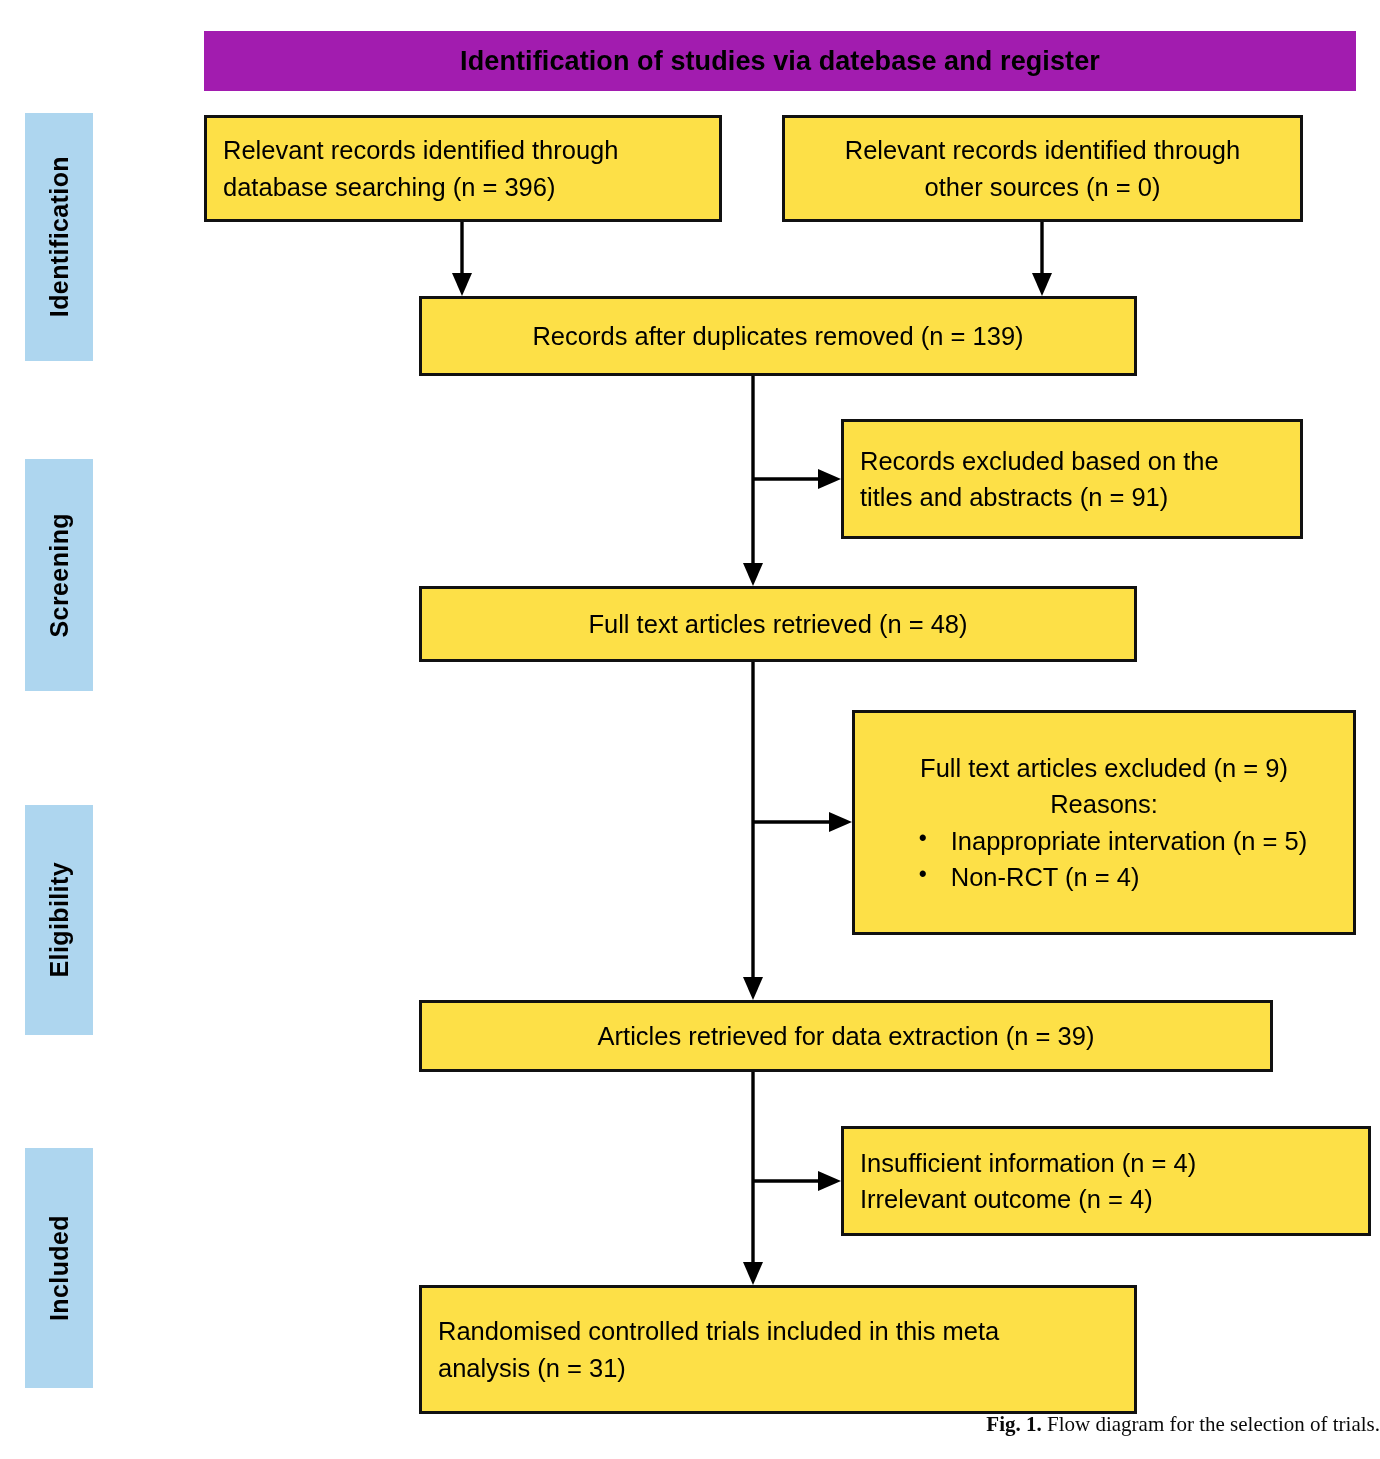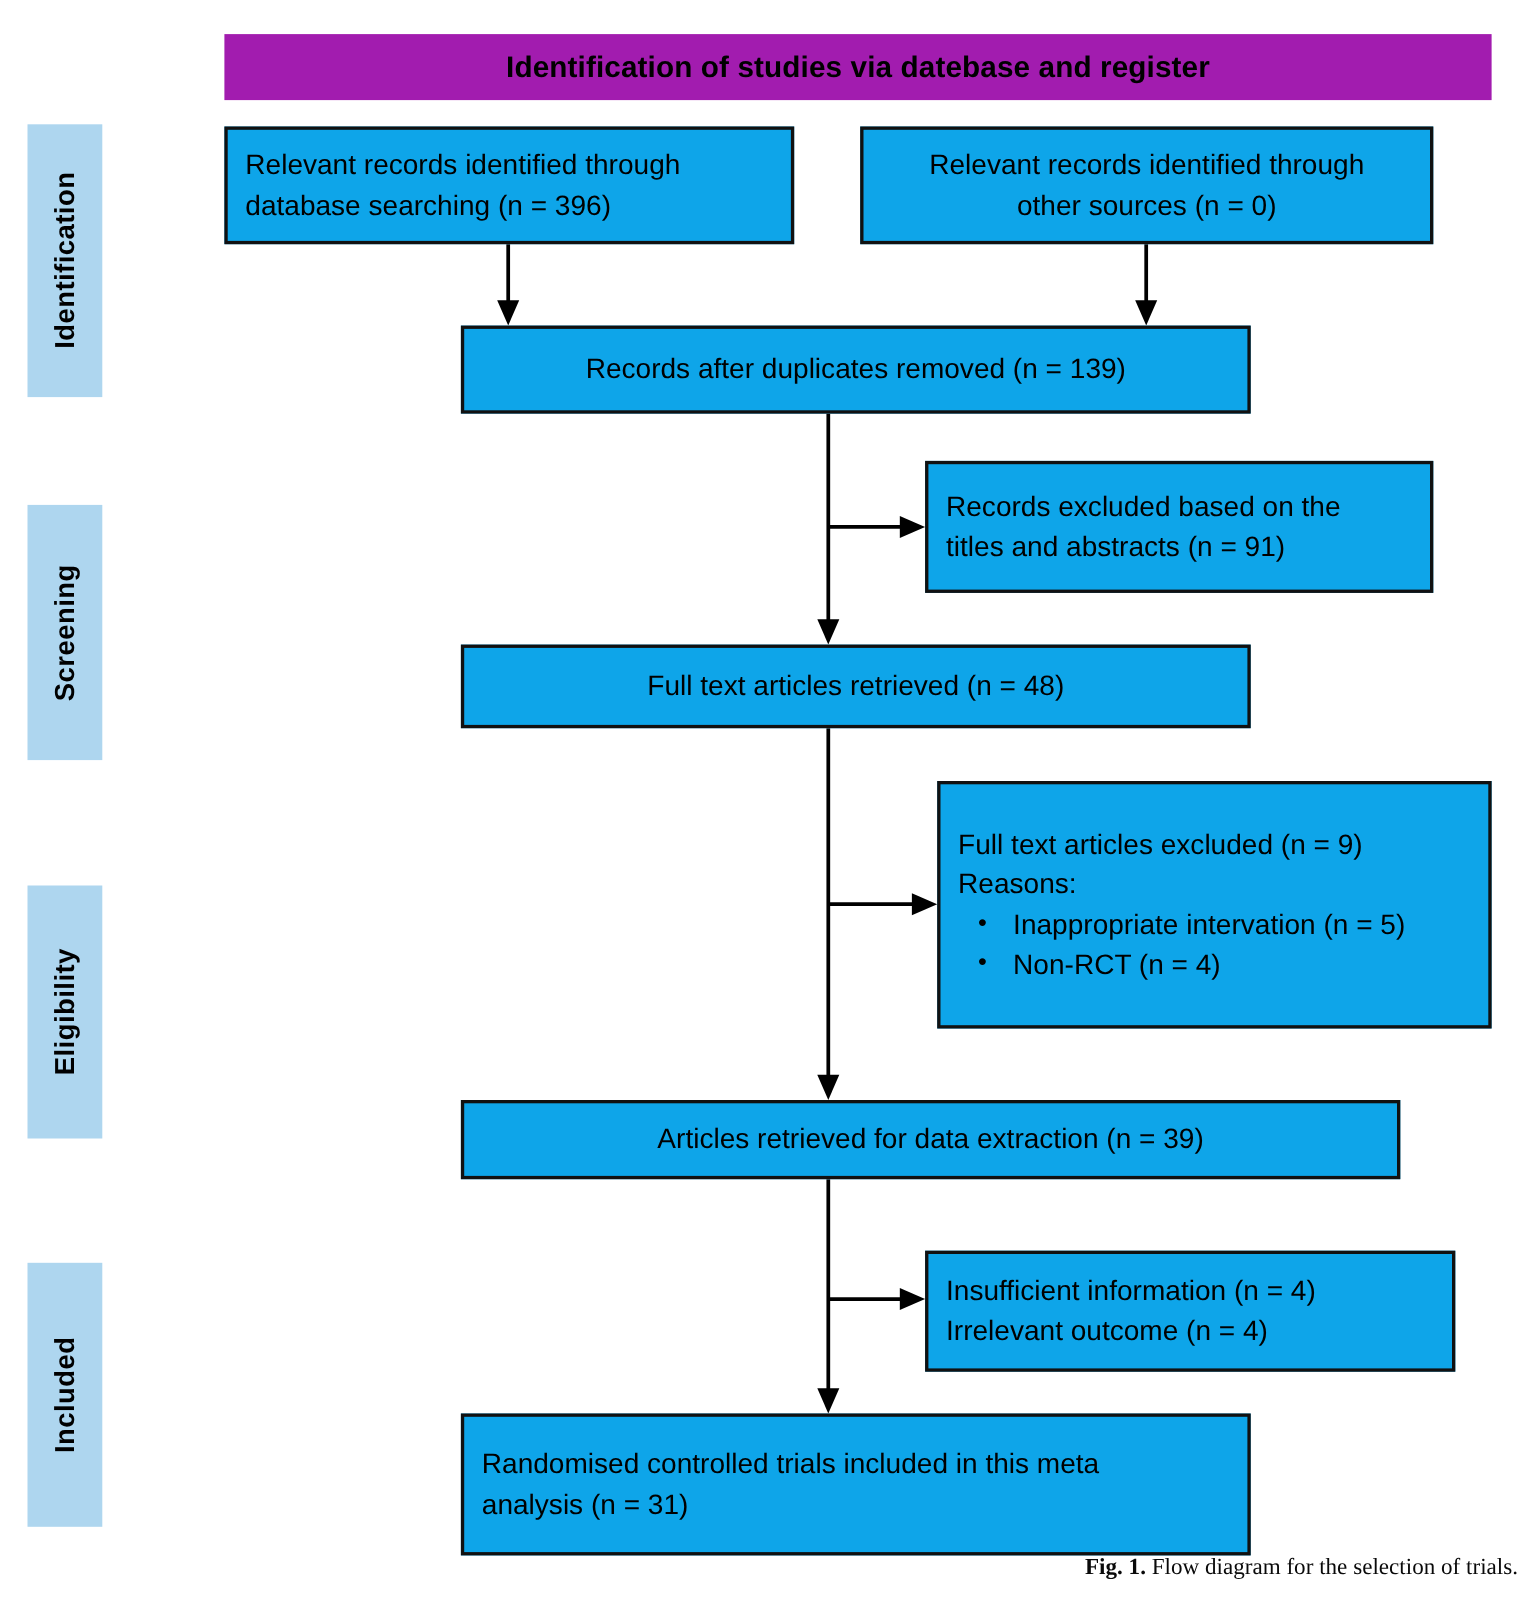--- a/index.html
+++ b/index.html
@@ -61,44 +61,44 @@
   }
   #stage-identification { top: 113px;  height: 248px; }
   #stage-screening      { top: 459px;  height: 232px; }
   #stage-eligibility    { top: 805px;  height: 230px; }
   #stage-included       { top: 1148px; height: 240px; }
 
   
   .box {
     position: absolute;
     box-sizing: border-box;
-    background: #0ea5e9;
+    background: #fde047;
     border: 3px solid #111111;
     display: flex;
     flex-direction: column;
     justify-content: center;
   }
   .box-text {
     font-size: 25.5px;
     line-height: 1.42;
     color: #000000;
     padding: 0 16px;
   }
   .box.center-text .box-text { text-align: center; }
   .box.center-text { align-items: center; }
 
   
   #box-db-search   { left: 204px; top: 115px;  width: 518px;  height: 107px; }
   #box-other-src   { left: 782px; top: 115px;  width: 521px;  height: 107px; }
   #box-dedup       { left: 419px; top: 296px;  width: 718px;  height: 80px;  }
   #box-excl-titles { left: 841px; top: 419px;  width: 462px;  height: 120px; }
   #box-fulltext    { left: 419px; top: 586px;  width: 718px;  height: 76px;  }
-  #box-excl-full   { left: 852px; top: 710px;  width: 504px;  height: 225px; }
+  #box-excl-full   { left: 852px; top: 710px;  width: 504px;  height: 225px; align-items: center; }
   #box-extraction  { left: 419px; top: 1000px; width: 854px;  height: 72px;  }
-  #box-excl-info   { left: 841px; top: 1126px; width: 482px;  height: 110px; margin-top: 11px; }
+  #box-excl-info   { left: 841px; top: 1126px; width: 530px;  height: 110px; }
   #box-included    { left: 419px; top: 1285px; width: 718px;  height: 129px; }
 
   
   .reason-list {
     list-style: none;
     margin: 0;
     padding: 0 16px;
   }
   .reason-list li {
     position: relative;

